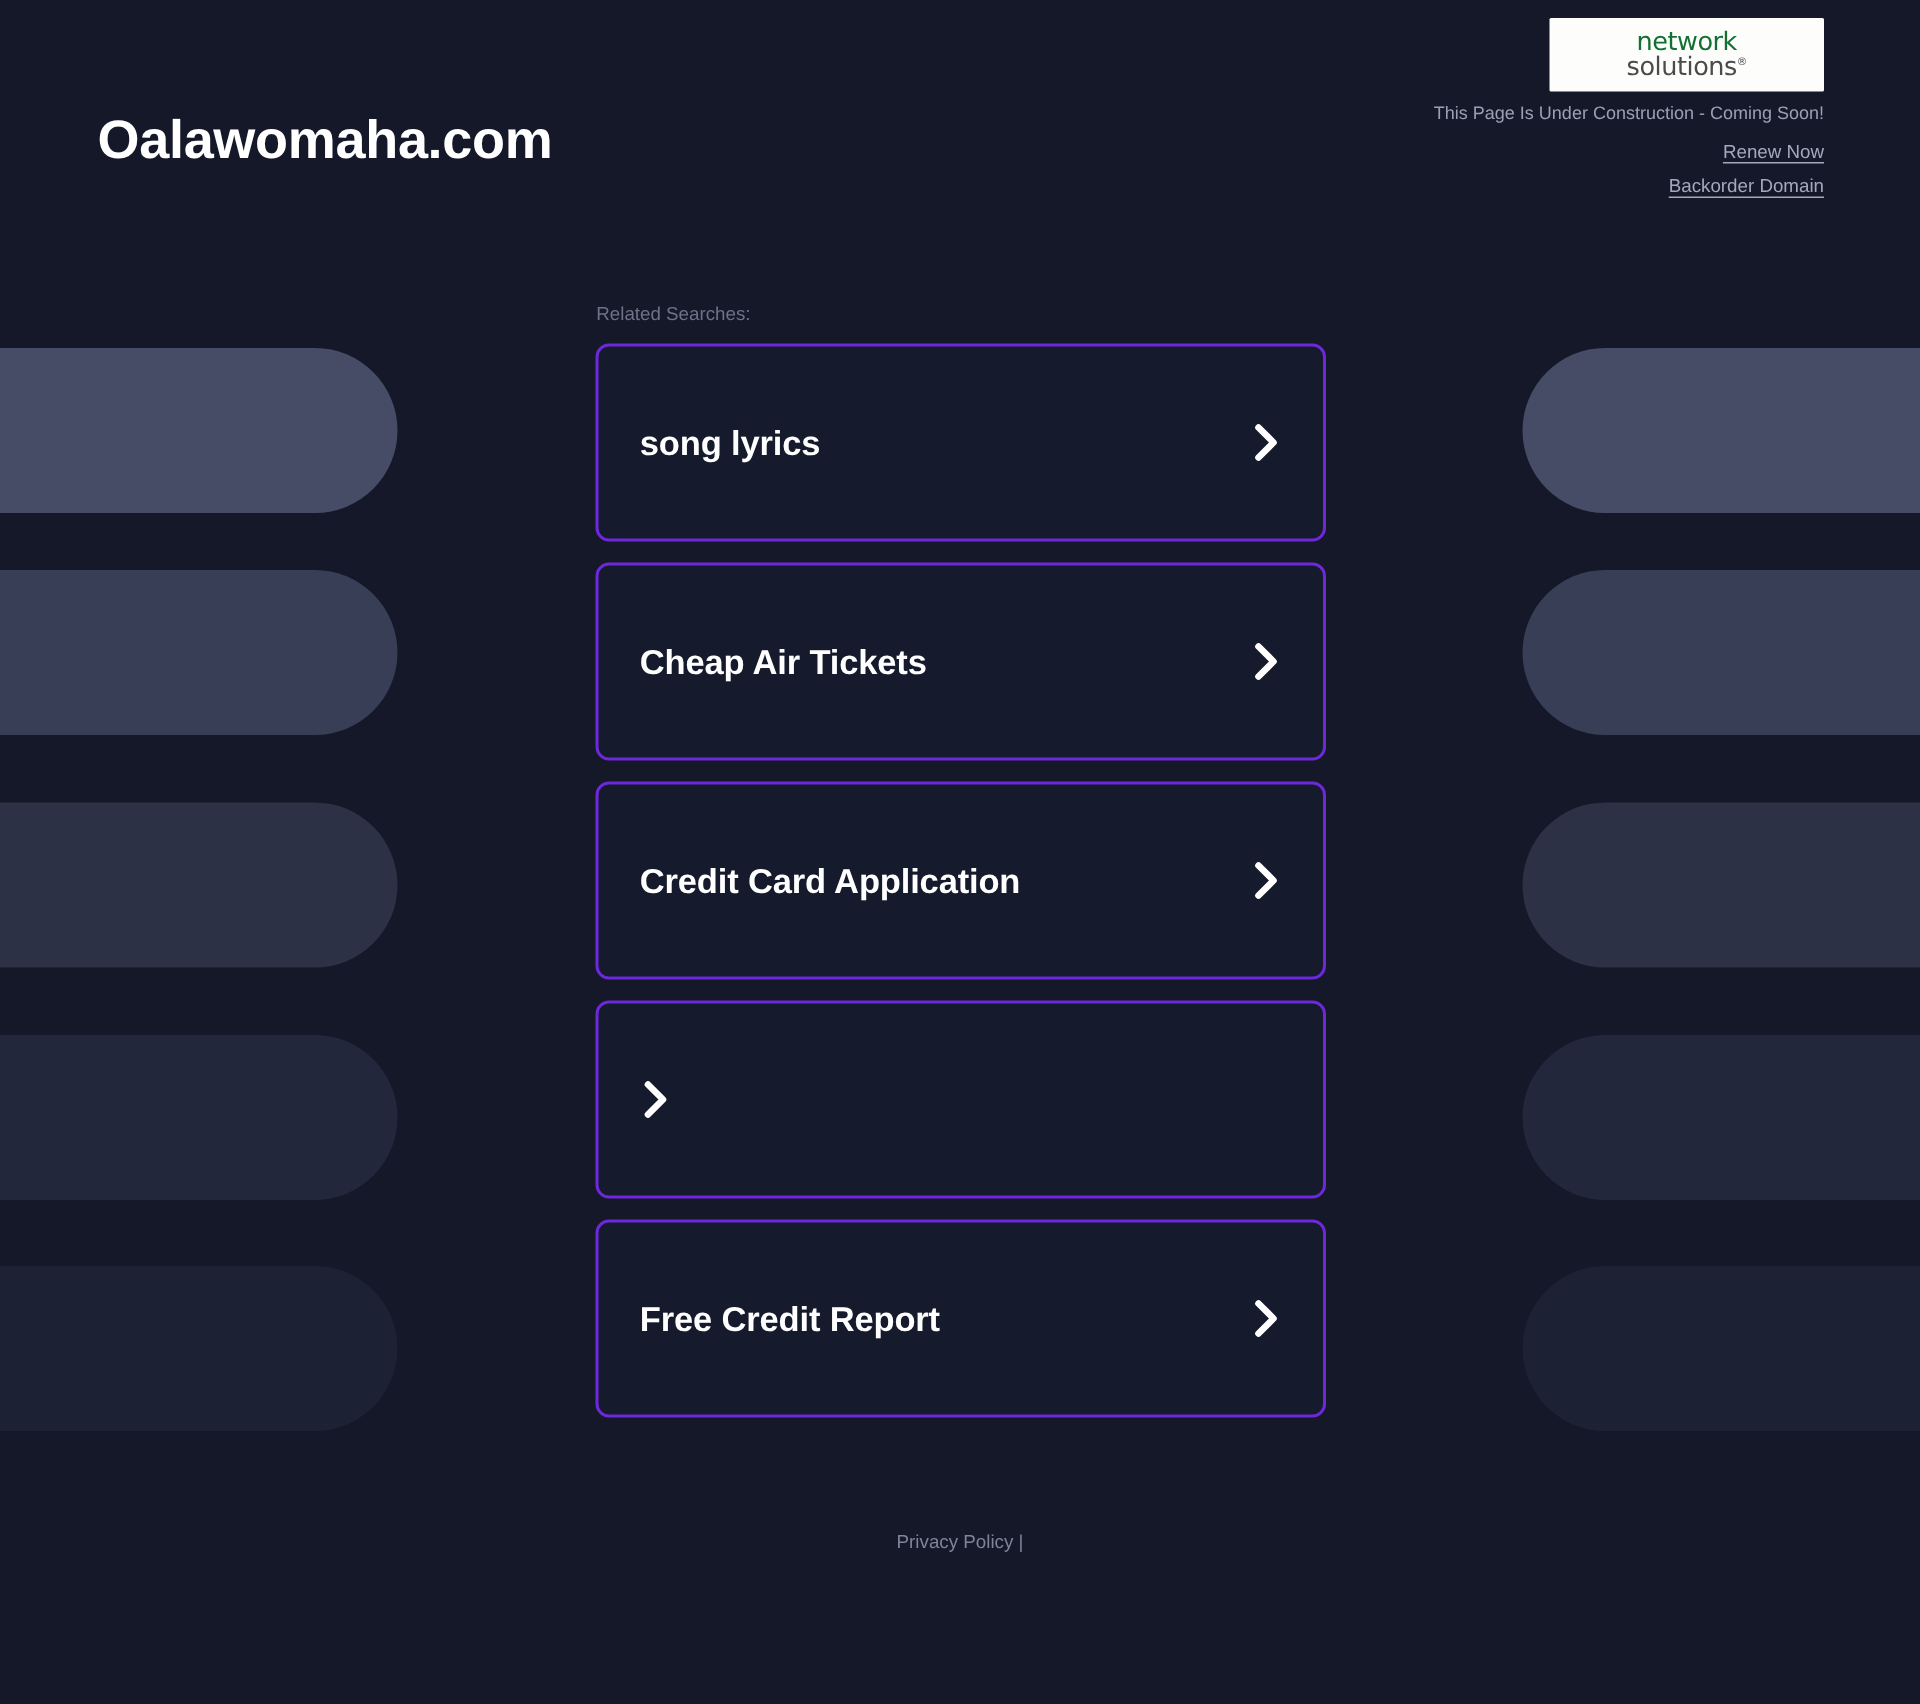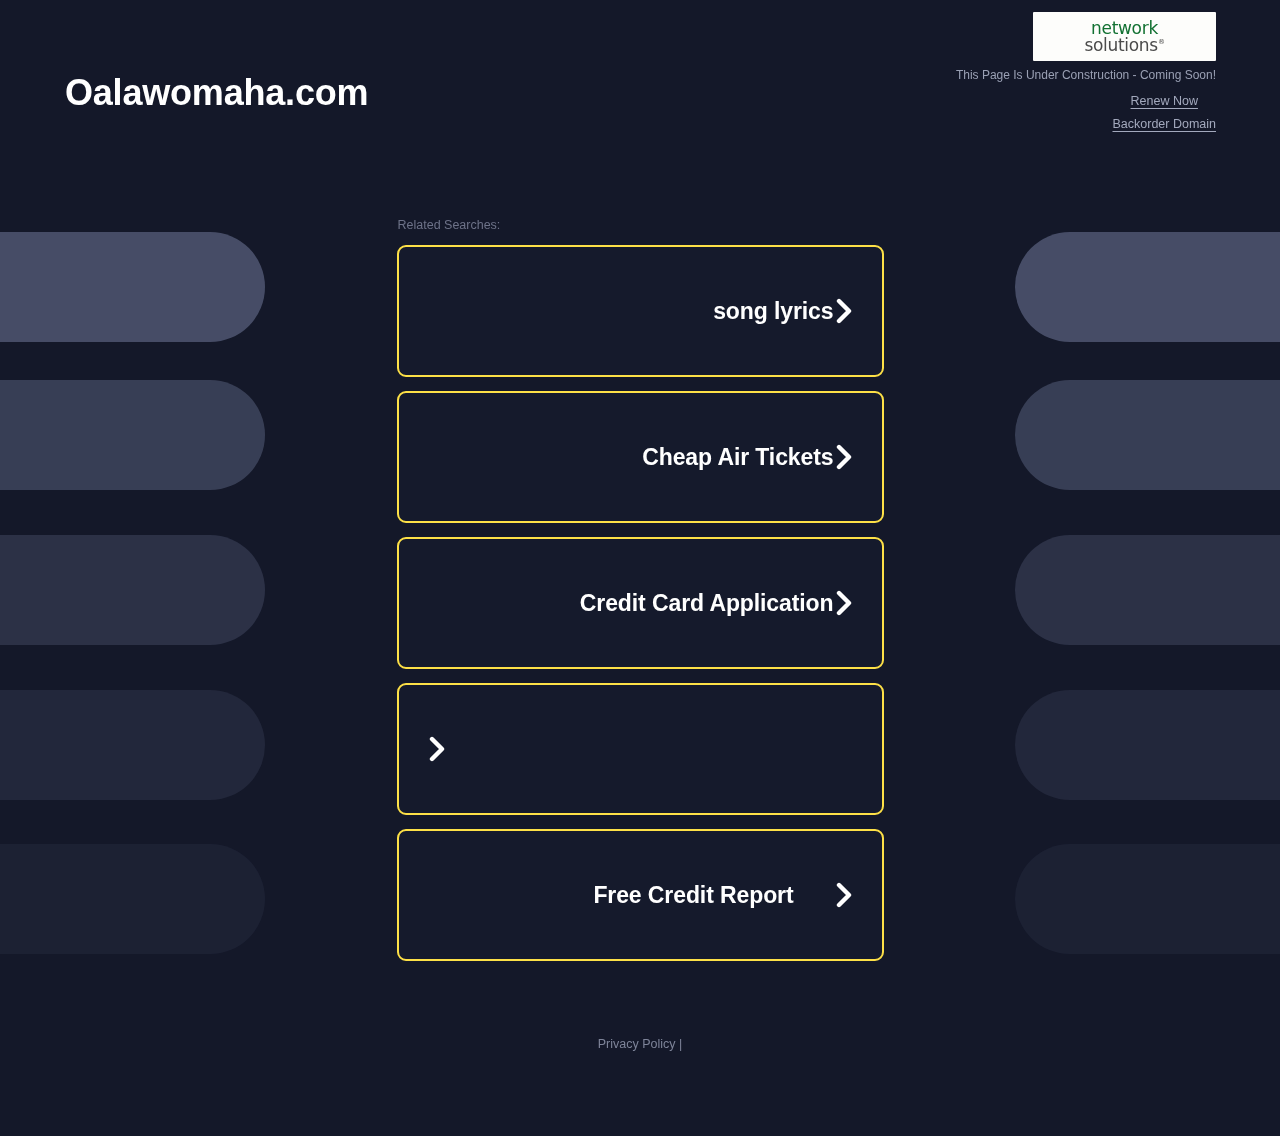--- a/index.html
+++ b/index.html
@@ -118,51 +118,49 @@
     text-align: right;
     line-height: 23px;
   }
   .header-links a {
     display: block;
     font-size: 12.5px;
     color: #a3a9bd;
     text-decoration: underline;
     text-underline-offset: 3px;
     white-space: nowrap;
-    text-align: center;
   }
 
   
   .main {
     position: relative;
     z-index: 2;
     width: 487px;
-    margin: 16px auto;
+    margin: 0 auto;
     padding-top: 52px;
   }
 
   .related-label {
     font-size: 12.5px;
     color: #6d7288;
     margin-bottom: 13px;
     padding-left: 1px;
   }
 
   .card {
     position: relative;
     height: 132px;
     margin-bottom: 14px;
-    border: 2px solid #fde047;
+    border: 2px solid #6d28d9;
     border-radius: 9px;
     background: #151a2c;
     display: flex;
     align-items: center;
     padding: 0 26px 0 28px;
     cursor: pointer;
-    text-align: right;
   }
   .card:last-child { margin-bottom: 0; gap: 40px; }
 
   .card-label {
     flex: 1;
     font-size: 23px;
     font-weight: bold;
     color: #ffffff;
     letter-spacing: -0.1px;
   }

